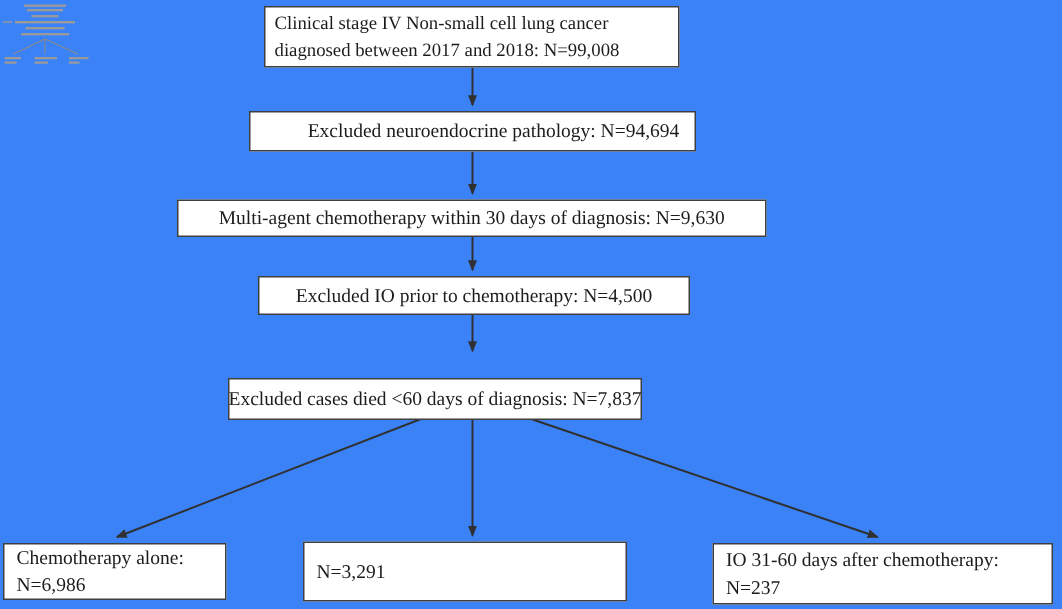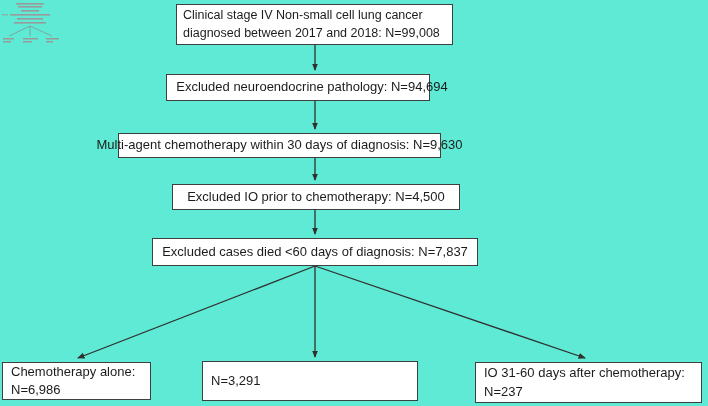--- a/index.html
+++ b/index.html
@@ -1,41 +1,41 @@
 <!DOCTYPE html>
 <html><head>
 <meta charset="utf-8">
 <style>
   html,body{margin:0;padding:0;background:#ffffff;}
   #canvas{
     position:relative;
     width:708px;height:406px;
-    background:#5eead4;
-    font-family:Liberation Sans, sans-serif;
+    background:#3b82f6;
+    font-family:Liberation Serif, serif;
     overflow:hidden;
   }
   svg.overlay{position:absolute;left:0;top:0;z-index:1;}
   svg.thumb{position:absolute;left:2px;top:1px;z-index:1;}
   .box{
     position:absolute;z-index:2;
     background:#ffffff;
     border:1.5px solid #3f3f3f;
     box-sizing:border-box;
     display:flex;flex-direction:column;justify-content:center;
     color:#1c1c1c;
     font-size:13px;line-height:1.42;
   }
   .box .line{white-space:nowrap;}
   .center{align-items:center;text-align:center;}
   .left{align-items:flex-start;text-align:left;padding-left:8px;padding-right:4px;}
   #box-stage-iv{left:176px;top:4px;width:277px;height:41px;font-size:12.5px;padding-left:6px;}
-  #box-neuroendocrine{left:166px;top:74px;width:264px;height:27px;padding-left:28px;}
-  #box-multi-agent{left:118px;top:133px;width:323px;height:25px;}
+  #box-neuroendocrine{left:166px;top:74px;width:298px;height:27px;padding-left:28px;}
+  #box-multi-agent{left:118px;top:133px;width:393px;height:25px;}
   #box-io-prior{left:172px;top:184px;width:288px;height:26px;}
-  #box-died-60{left:152px;top:238px;width:326px;height:28px;}
+  #box-died-60{left:152px;top:252px;width:276px;height:28px;}
   #box-chemo-alone{left:2px;top:362px;width:149px;height:38px;}
   #box-io-0-30{left:202px;top:361px;width:216px;height:40px;}
   #box-io-0-30 .line:nth-child(2){padding-left:5px;margin-left:36px;}
   #box-io-31-60{left:475px;top:362px;width:227px;height:41px;}
   line.arrow{stroke:#303030;stroke-width:1.3;}
 </style>
 </head>
 <body>
 
 <div id="canvas">

